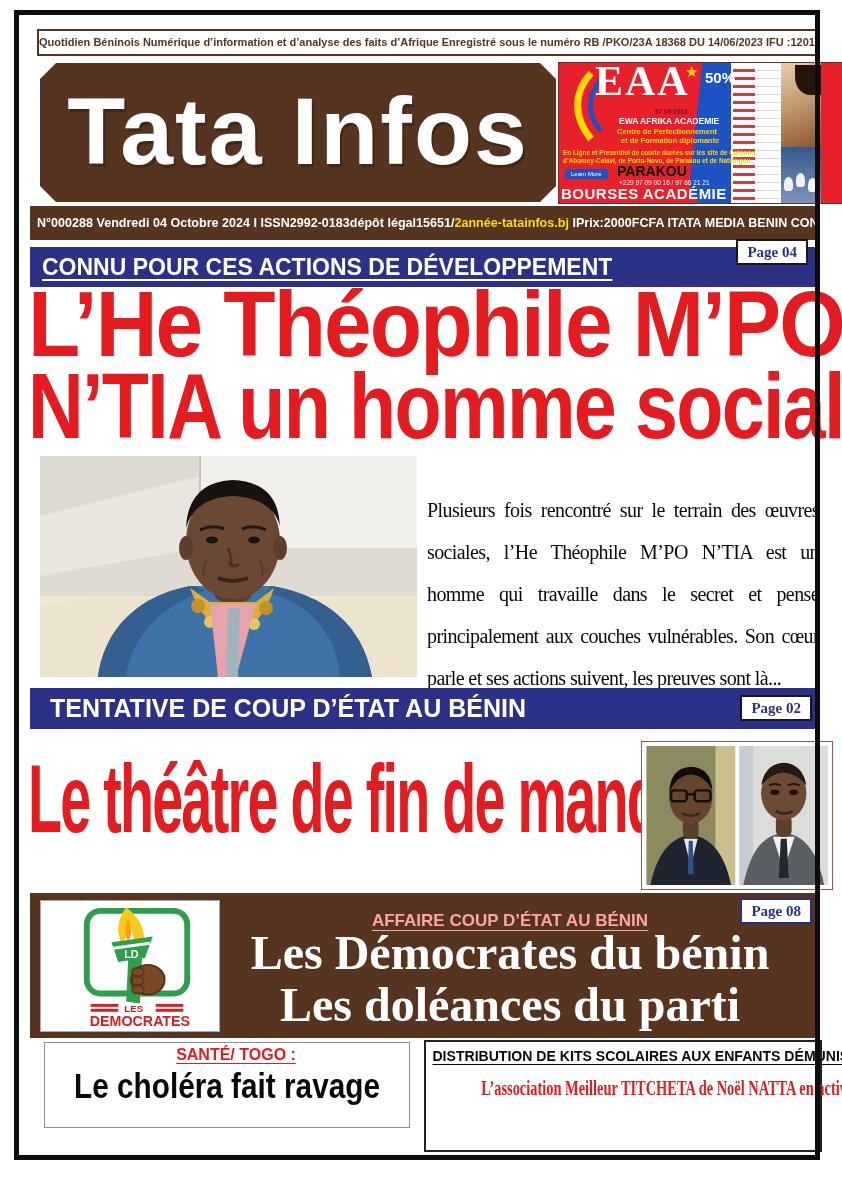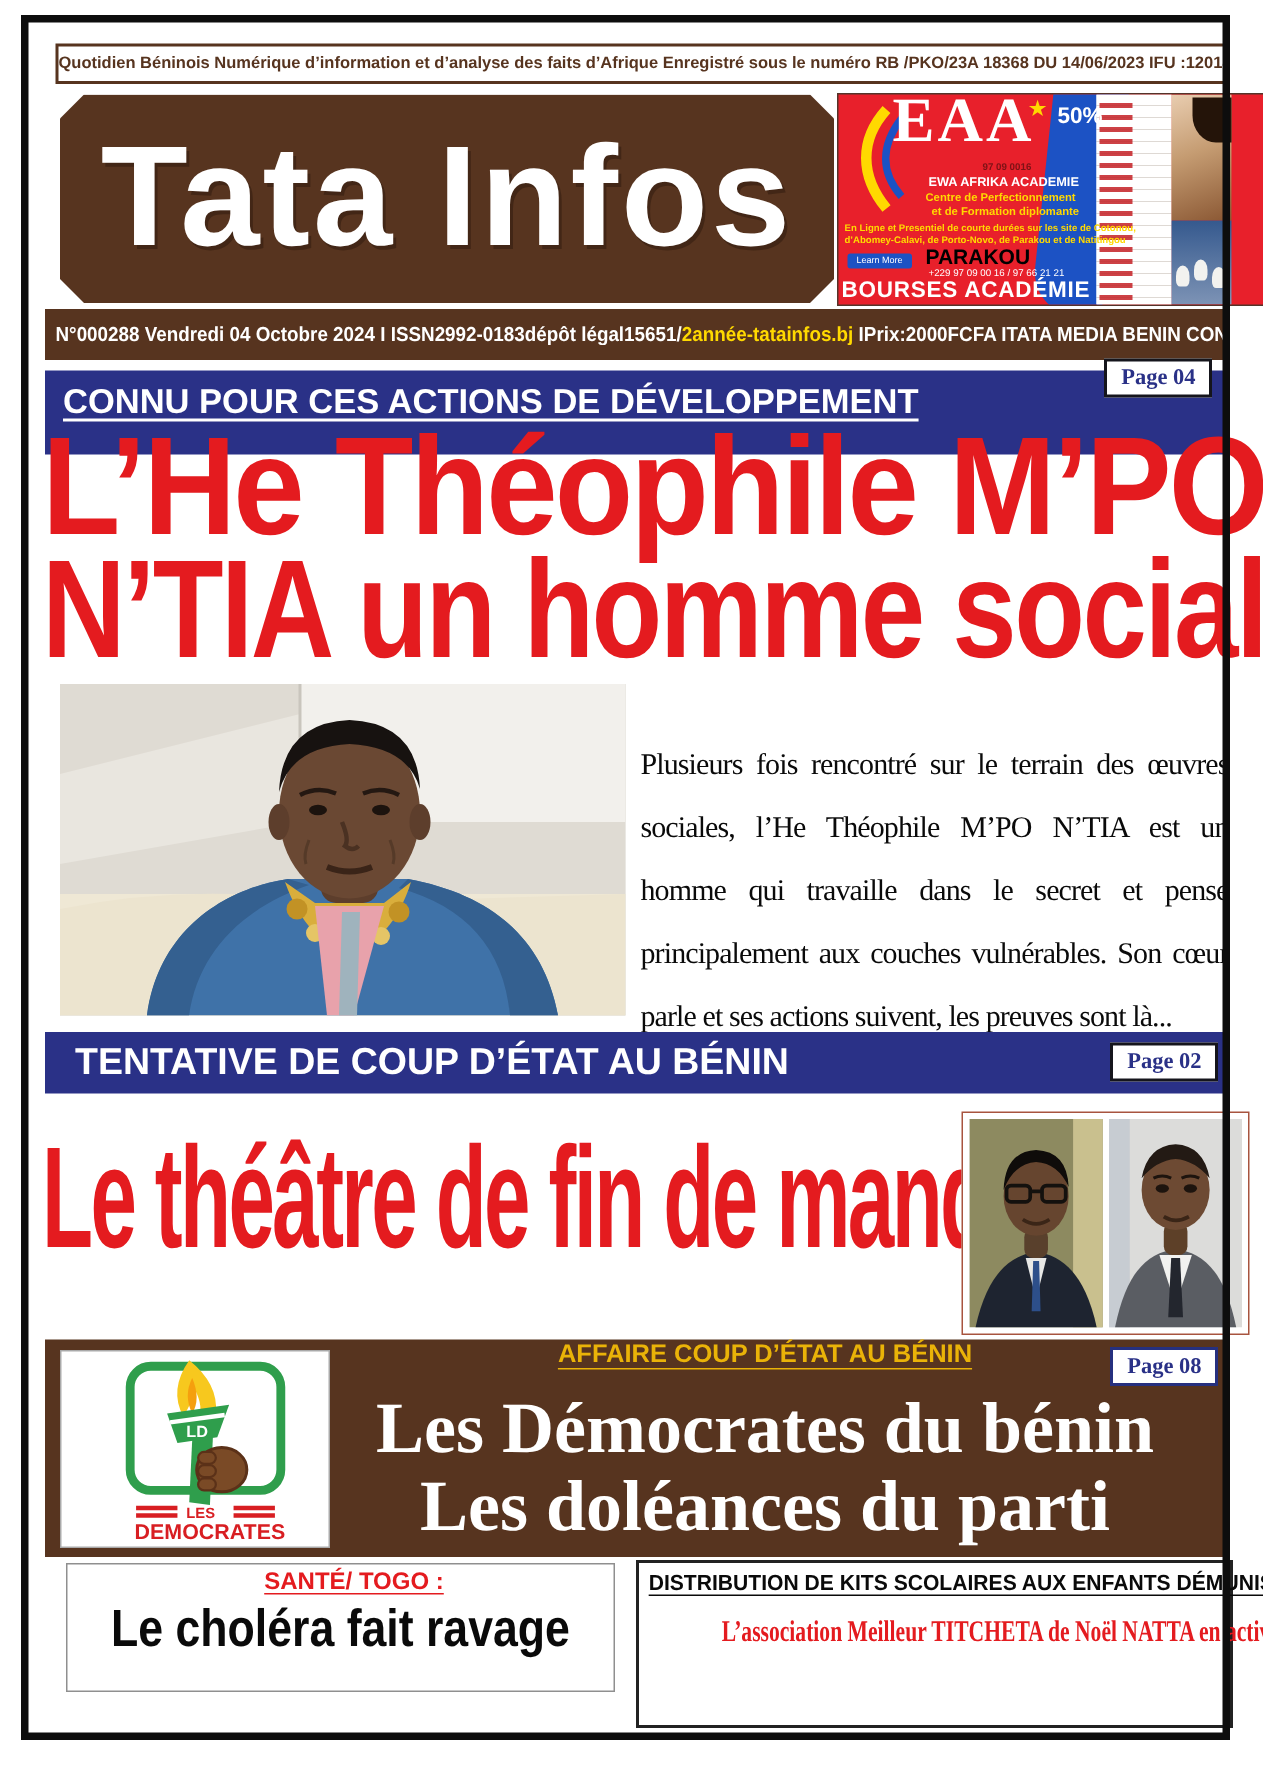--- a/index.html
+++ b/index.html
@@ -58,21 +58,21 @@
   .info-line{margin-left:7px;font-size:13.5px;font-weight:bold;line-height:34px;color:#fff;transform:scaleX(.93);}
   .info-site{color:#ffd900;}
 
   
   .banner{background:#2a3187;}
   .banner-txt{color:#fff;font-weight:bold;}
   .pageref{background:#fff;border:2px solid #15151c;color:#2a3187;
            font-family:"Liberation Serif",serif;font-weight:bold;font-size:15px;
            padding:1px 9px;line-height:20px;}
 
-  .b1{left:30px;top:247px;width:790px;height:56px;}
+  .b1{left:30px;top:247px;width:790px;height:40px;}
   .b1 .banner-txt{margin-left:12px;font-size:23px;line-height:40px;text-decoration:underline;text-underline-offset:4px;}
   .b1 .pageref{position:absolute;right:12px;top:-8px;}
 
   .b2{left:30px;top:688px;width:790px;height:41px;}
   .b2 .banner-txt{margin-left:20px;font-size:25px;line-height:41px;}
   .b2 .pageref{position:absolute;right:8px;top:7px;}
 
   
   .h-red{color:#e41b1f;font-weight:bold;}
   .h1{left:28px;top:284px;width:800px;line-height:.88;}
@@ -87,21 +87,21 @@
          letter-spacing:-0.6px;line-height:42px;text-align:justify;color:#0a0a0a;}
 
   
   .photos2{left:641px;top:741px;width:192px;height:149px;background:#fff;border:1px solid #a8543f;
            display:flex;gap:3px;padding:4px;box-sizing:border-box;}
   .photos2 svg{display:block;}
 
   
   .brown-sec{left:30px;top:893px;width:790px;height:145px;background:#57341f;}
   .ld-box{position:absolute;left:10px;top:7px;width:162px;height:130px;background:#fff;border:1px solid #a9a9a9;padding-left:16px;}
-  .affaire{position:absolute;left:172px;width:616px;top:0;text-align:center;color:#eab308;
+  .affaire{position:absolute;left:172px;width:616px;top:18px;text-align:center;color:#fca5a5;
            font-weight:bold;font-size:17px;text-decoration:underline;text-underline-offset:4px;}
   .page08{position:absolute;right:8px;top:5px;border-color:#26307f;}
   .doleances{position:absolute;left:172px;width:616px;top:34px;text-align:center;color:#fff;
              font-family:"Liberation Serif",serif;font-weight:bold;font-size:48px;line-height:52px;}
 
   
   .box-sante{left:44px;top:1042px;width:364px;height:84px;background:#fff;border:1px solid #8f8f8f;text-align:center;}
   .sante-kicker{display:inline-block;margin-top:3px;color:#e41b1f;font-weight:bold;font-size:16px;
                 text-decoration:underline;text-underline-offset:3px;margin-left:18px;}
   .sante-head{color:#0a0a0a;font-weight:bold;font-size:35px;transform:scaleX(.85);margin-top:2px;}

